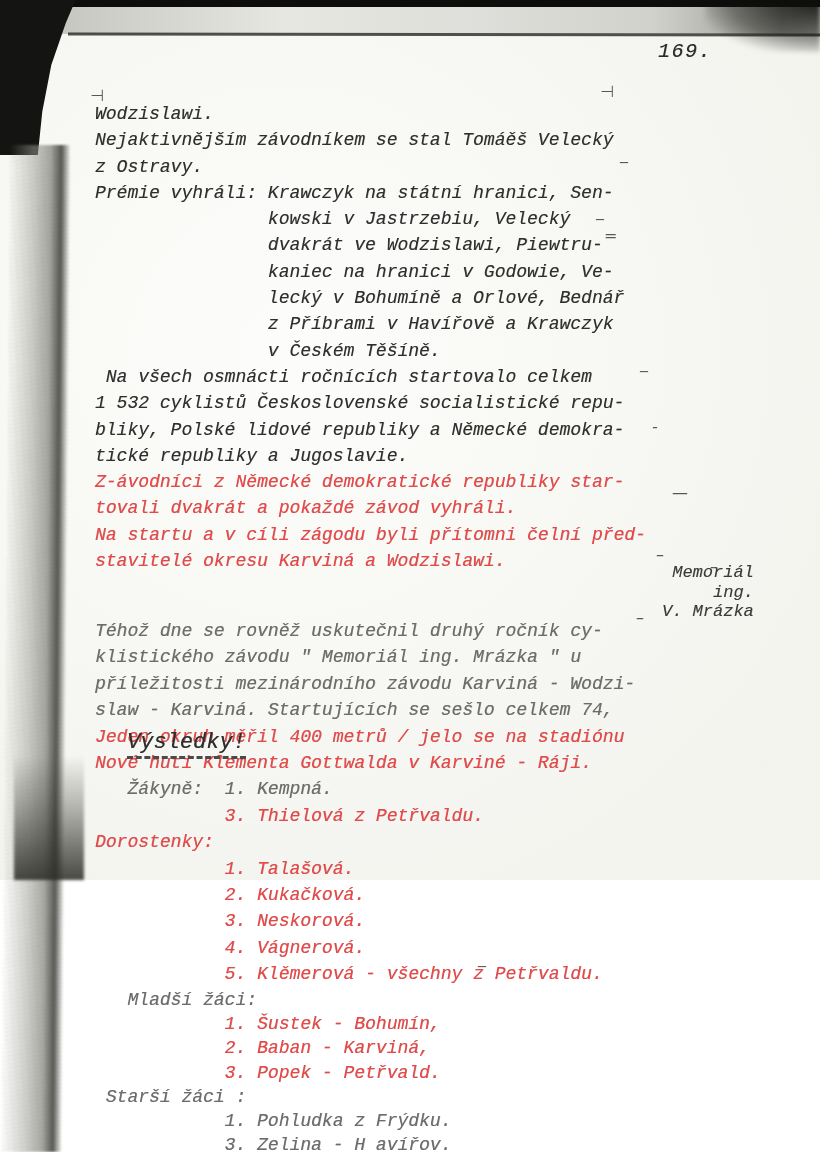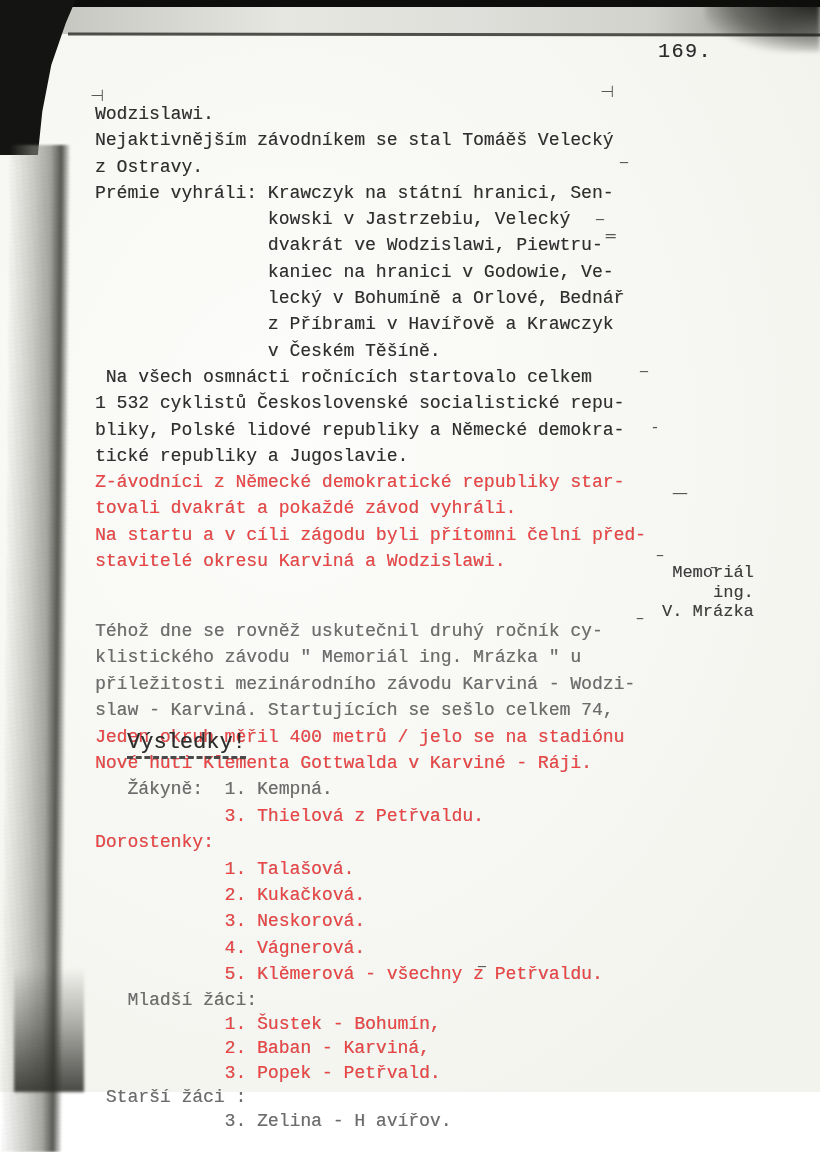--- a/index.html
+++ b/index.html
@@ -1,18 +1,18 @@
 <!DOCTYPE html>
 <html><head>
 <meta charset="utf-8">
 <style>
   html,body{margin:0;padding:0;background:#ffffff;}
   body{width:820px;height:1152px;overflow:hidden;}
-  .scan{position:relative;width:820px;height:1092px;background:#f9f9f5;
-        font-family:"Liberation Mono","DejaVu Sans Mono",monospace;}
+  .scan{position:relative;width:820px;height:880px;background:#f9f9f5;
+        font-family:"Liberation Mono","DejaVu Sans Mono",monospace;font-style:italic;}
   
   .scan::before{content:"";position:absolute;inset:0;
         background:radial-gradient(ellipse at 35% 40%, rgba(255,255,255,0.6), rgba(225,225,218,0.25) 80%);
         pointer-events:none;}
   
   .top-bar{position:absolute;top:0;left:0;width:820px;height:9px;background:#0d0d0b;}
   .top-band{position:absolute;top:7px;left:55px;width:765px;height:27px;
         background:linear-gradient(to right,#c6c6c0,#e7e7e1 30%,#dededa 55%,#d2d2cc 78%,#9a9a94 95%,#bdbdb7);}
   .top-rule{position:absolute;top:33px;left:68px;width:752px;height:3px;background:#33332f;
         opacity:.85;filter:blur(.4px);transform:rotate(.08deg);}
@@ -106,20 +106,21 @@
     </div>
 
   <div class="results-heading">Výsledky!</div>
 
   <div class="block b3">
       <div class="line t-light">   Mladší žáci:</div>
       <div class="line t-mid">            1. Šustek - Bohumín,</div>
       <div class="line t-mid">            2. Baban - Karviná,</div>
       <div class="line t-mid">            3. Popek - Petřvald.</div>
       <div class="line t-light"> Starší žáci :</div>
+      <div class="line t-light">            1. Pohludka z Frýdku.</div>
       <div class="line t-light">            3. Zelina - H avířov.</div>
     </div>
 
   <div class="margin-note">
       <div class="mline">Memoriál</div>
       <div class="mline">ing.</div>
       <div class="mline">V. Mrázka</div>
     </div>
 
   <div>

